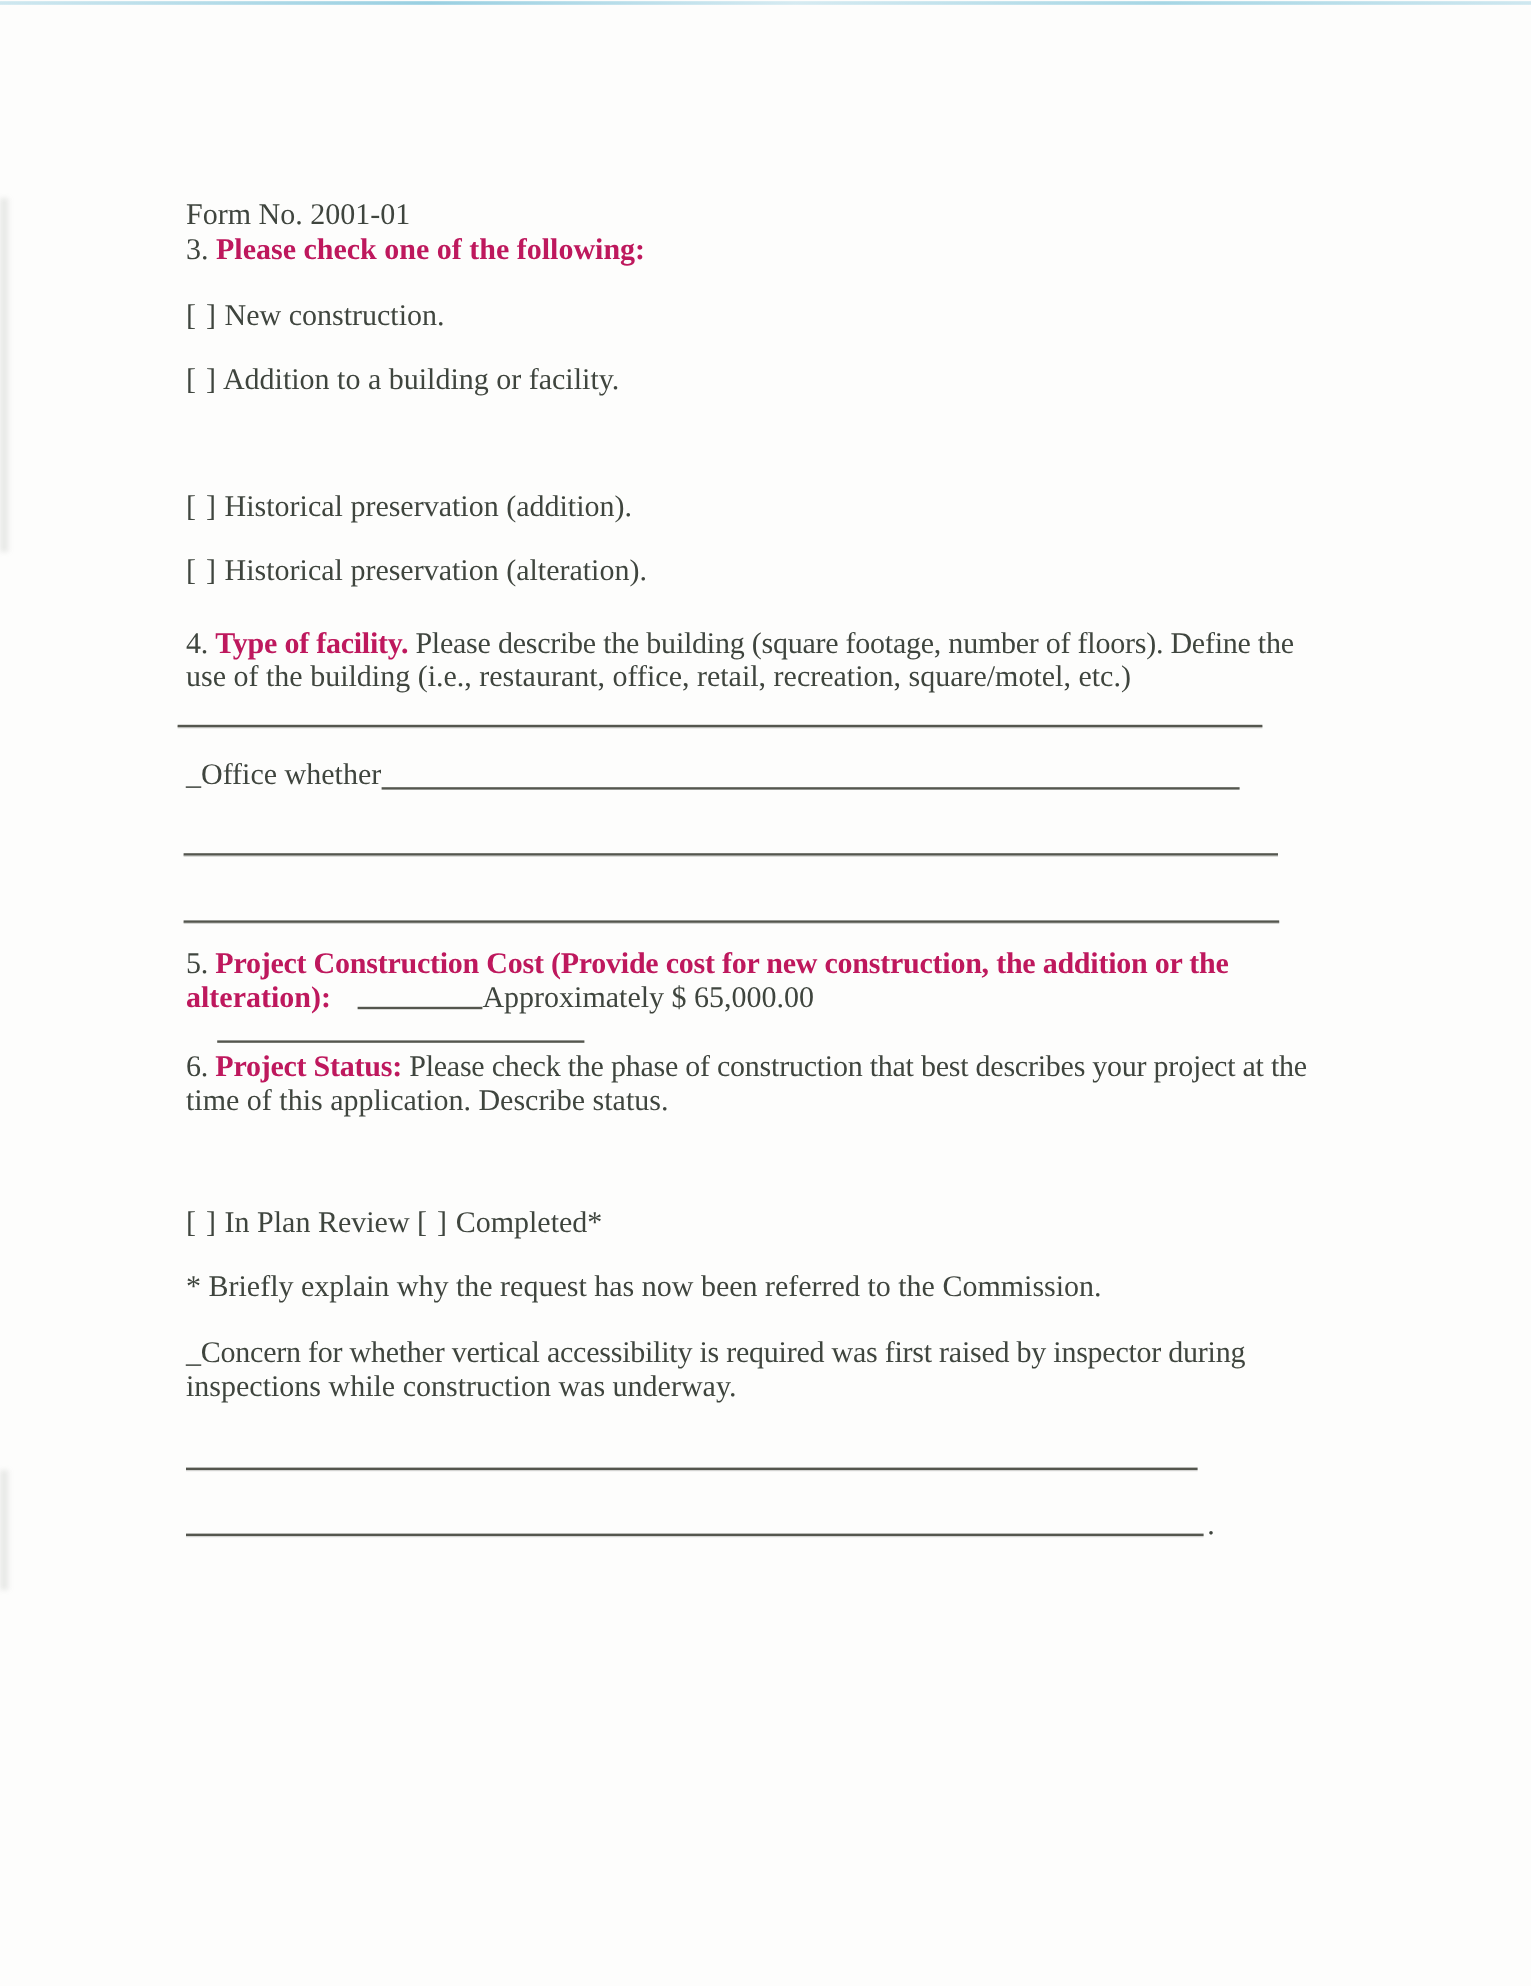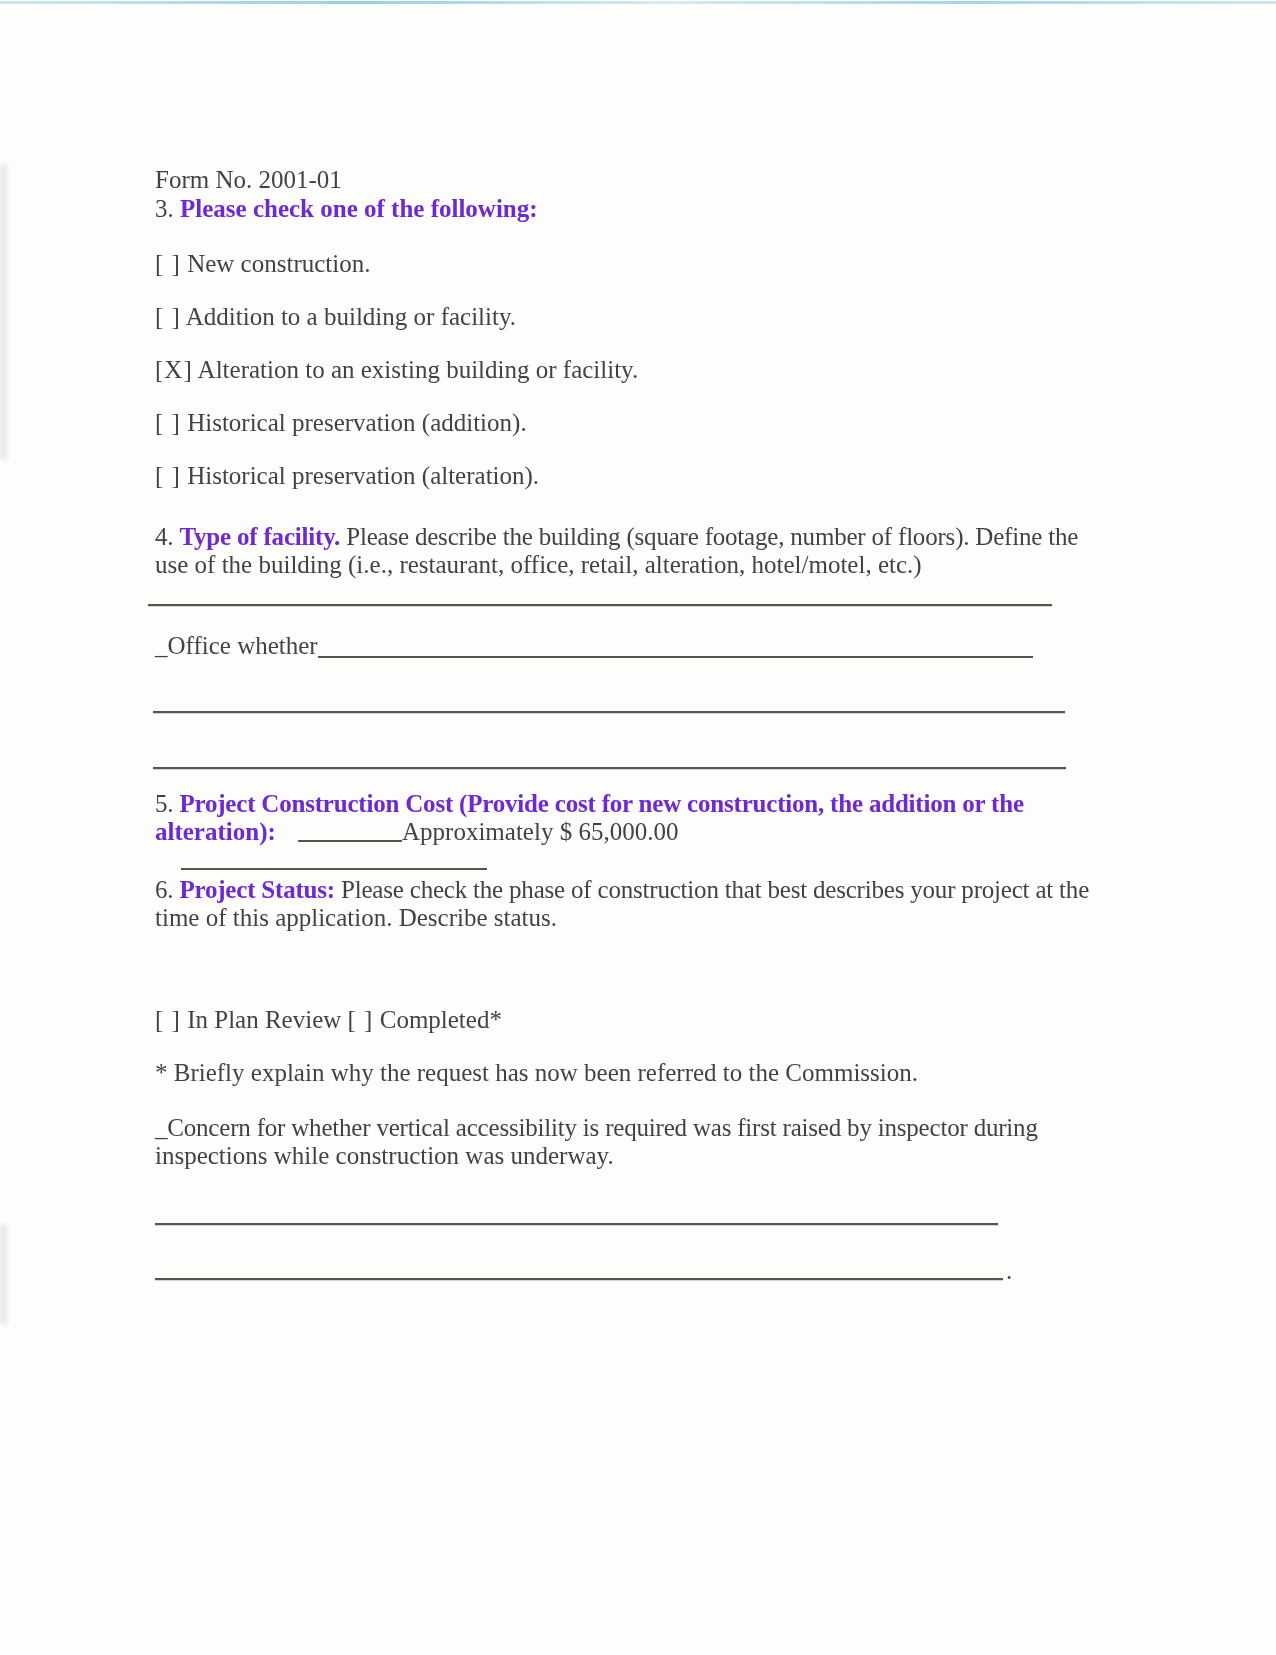--- a/index.html
+++ b/index.html
@@ -9,21 +9,21 @@
     font-family:"Liberation Serif","DejaVu Serif",serif;
     color:#3f453e;
     overflow:hidden;
     position:relative;
   }
   .page{
     position:absolute;left:0;top:0;width:1276px;height:1655px;
     background:#fdfdfc;
   }
   .blk{position:absolute;font-size:25px;line-height:28px;}
-  .b{font-weight:bold;color:#6d28d9;}
+  .b{font-weight:bold;color:#be185d;}
   .jline{
     text-align:justify;
     text-align-last:justify;
     white-space:nowrap;
     letter-spacing:-0.2px;
   }
   .para{width:858px;}
   
   .rule{
     position:absolute;height:0;
@@ -76,40 +76,36 @@
   </div>
 
   <div class="blk" style="left:155px;top:250px;">
     <span class="cb">[ ]</span>
     <span>New construction.</span>
   </div>
   <div class="blk" style="left:155px;top:303px;">
     <span class="cb">[ ]</span>
     <span>Addition to a building or facility.</span>
   </div>
-  <div class="blk" style="left:155px;top:356px;">
-    <span class="cb">[X]</span>
-    <span>Alteration to an existing building or facility.</span>
-  </div>
   <div class="blk" style="left:155px;top:409px;">
     <span class="cb">[ ]</span>
     <span>Historical preservation (addition).</span>
   </div>
   <div class="blk" style="left:155px;top:462px;">
     <span class="cb">[ ]</span>
     <span>Historical preservation (alteration).</span>
   </div>
 
   <div class="blk para" style="left:155px;top:523px;">
     <div class="jline">
       <span>4.</span>
       <span class="b">Type of facility.</span>
       <span>Please describe the building (square footage, number of floors). Define the</span>
     </div>
-    <div>use of the building (i.e., restaurant, office, retail, alteration, hotel/motel, etc.)</div>
+    <div>use of the building (i.e., restaurant, office, retail, recreation, square/motel, etc.)</div>
   </div>
 
   <div class="rule" style="left:148px;top:604px;width:904px;"></div>
 
   <div class="blk fillrow" style="left:155px;top:632px;width:878px;">
     <span>_Office whether</span>
     <span class="fill"></span>
   </div>
 
   <div class="rule" style="left:153px;top:711px;width:912px;"></div>

